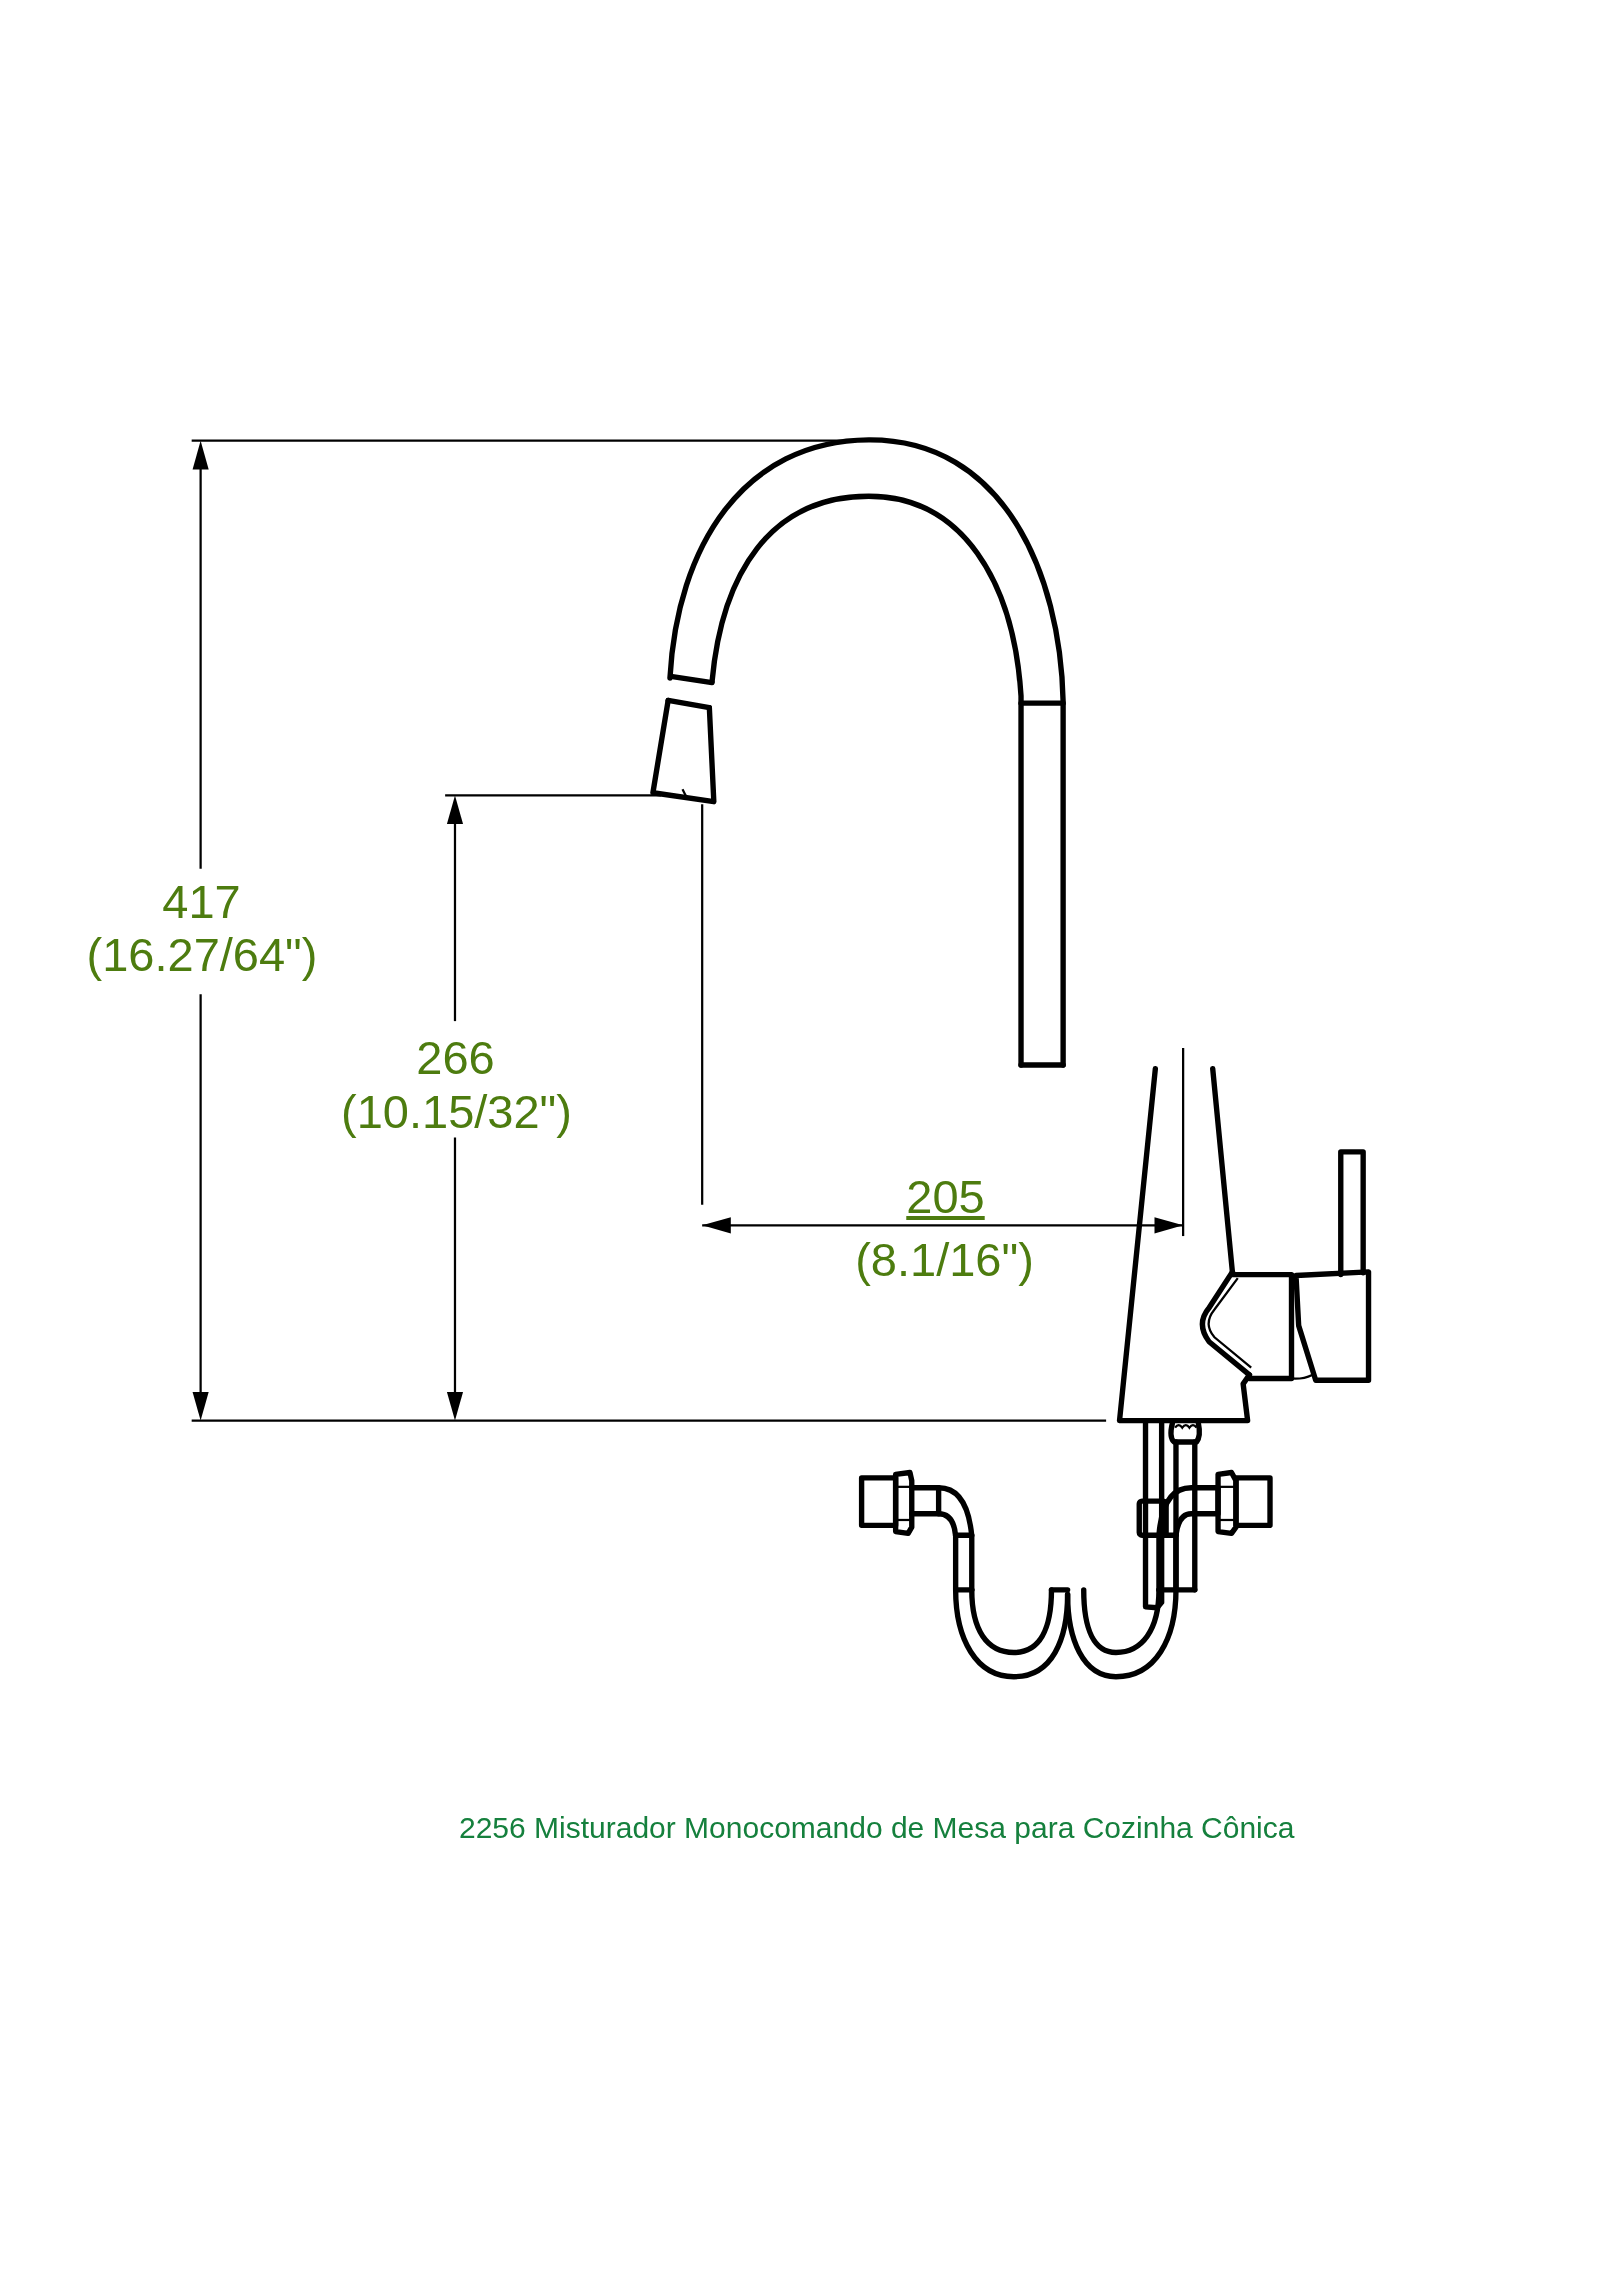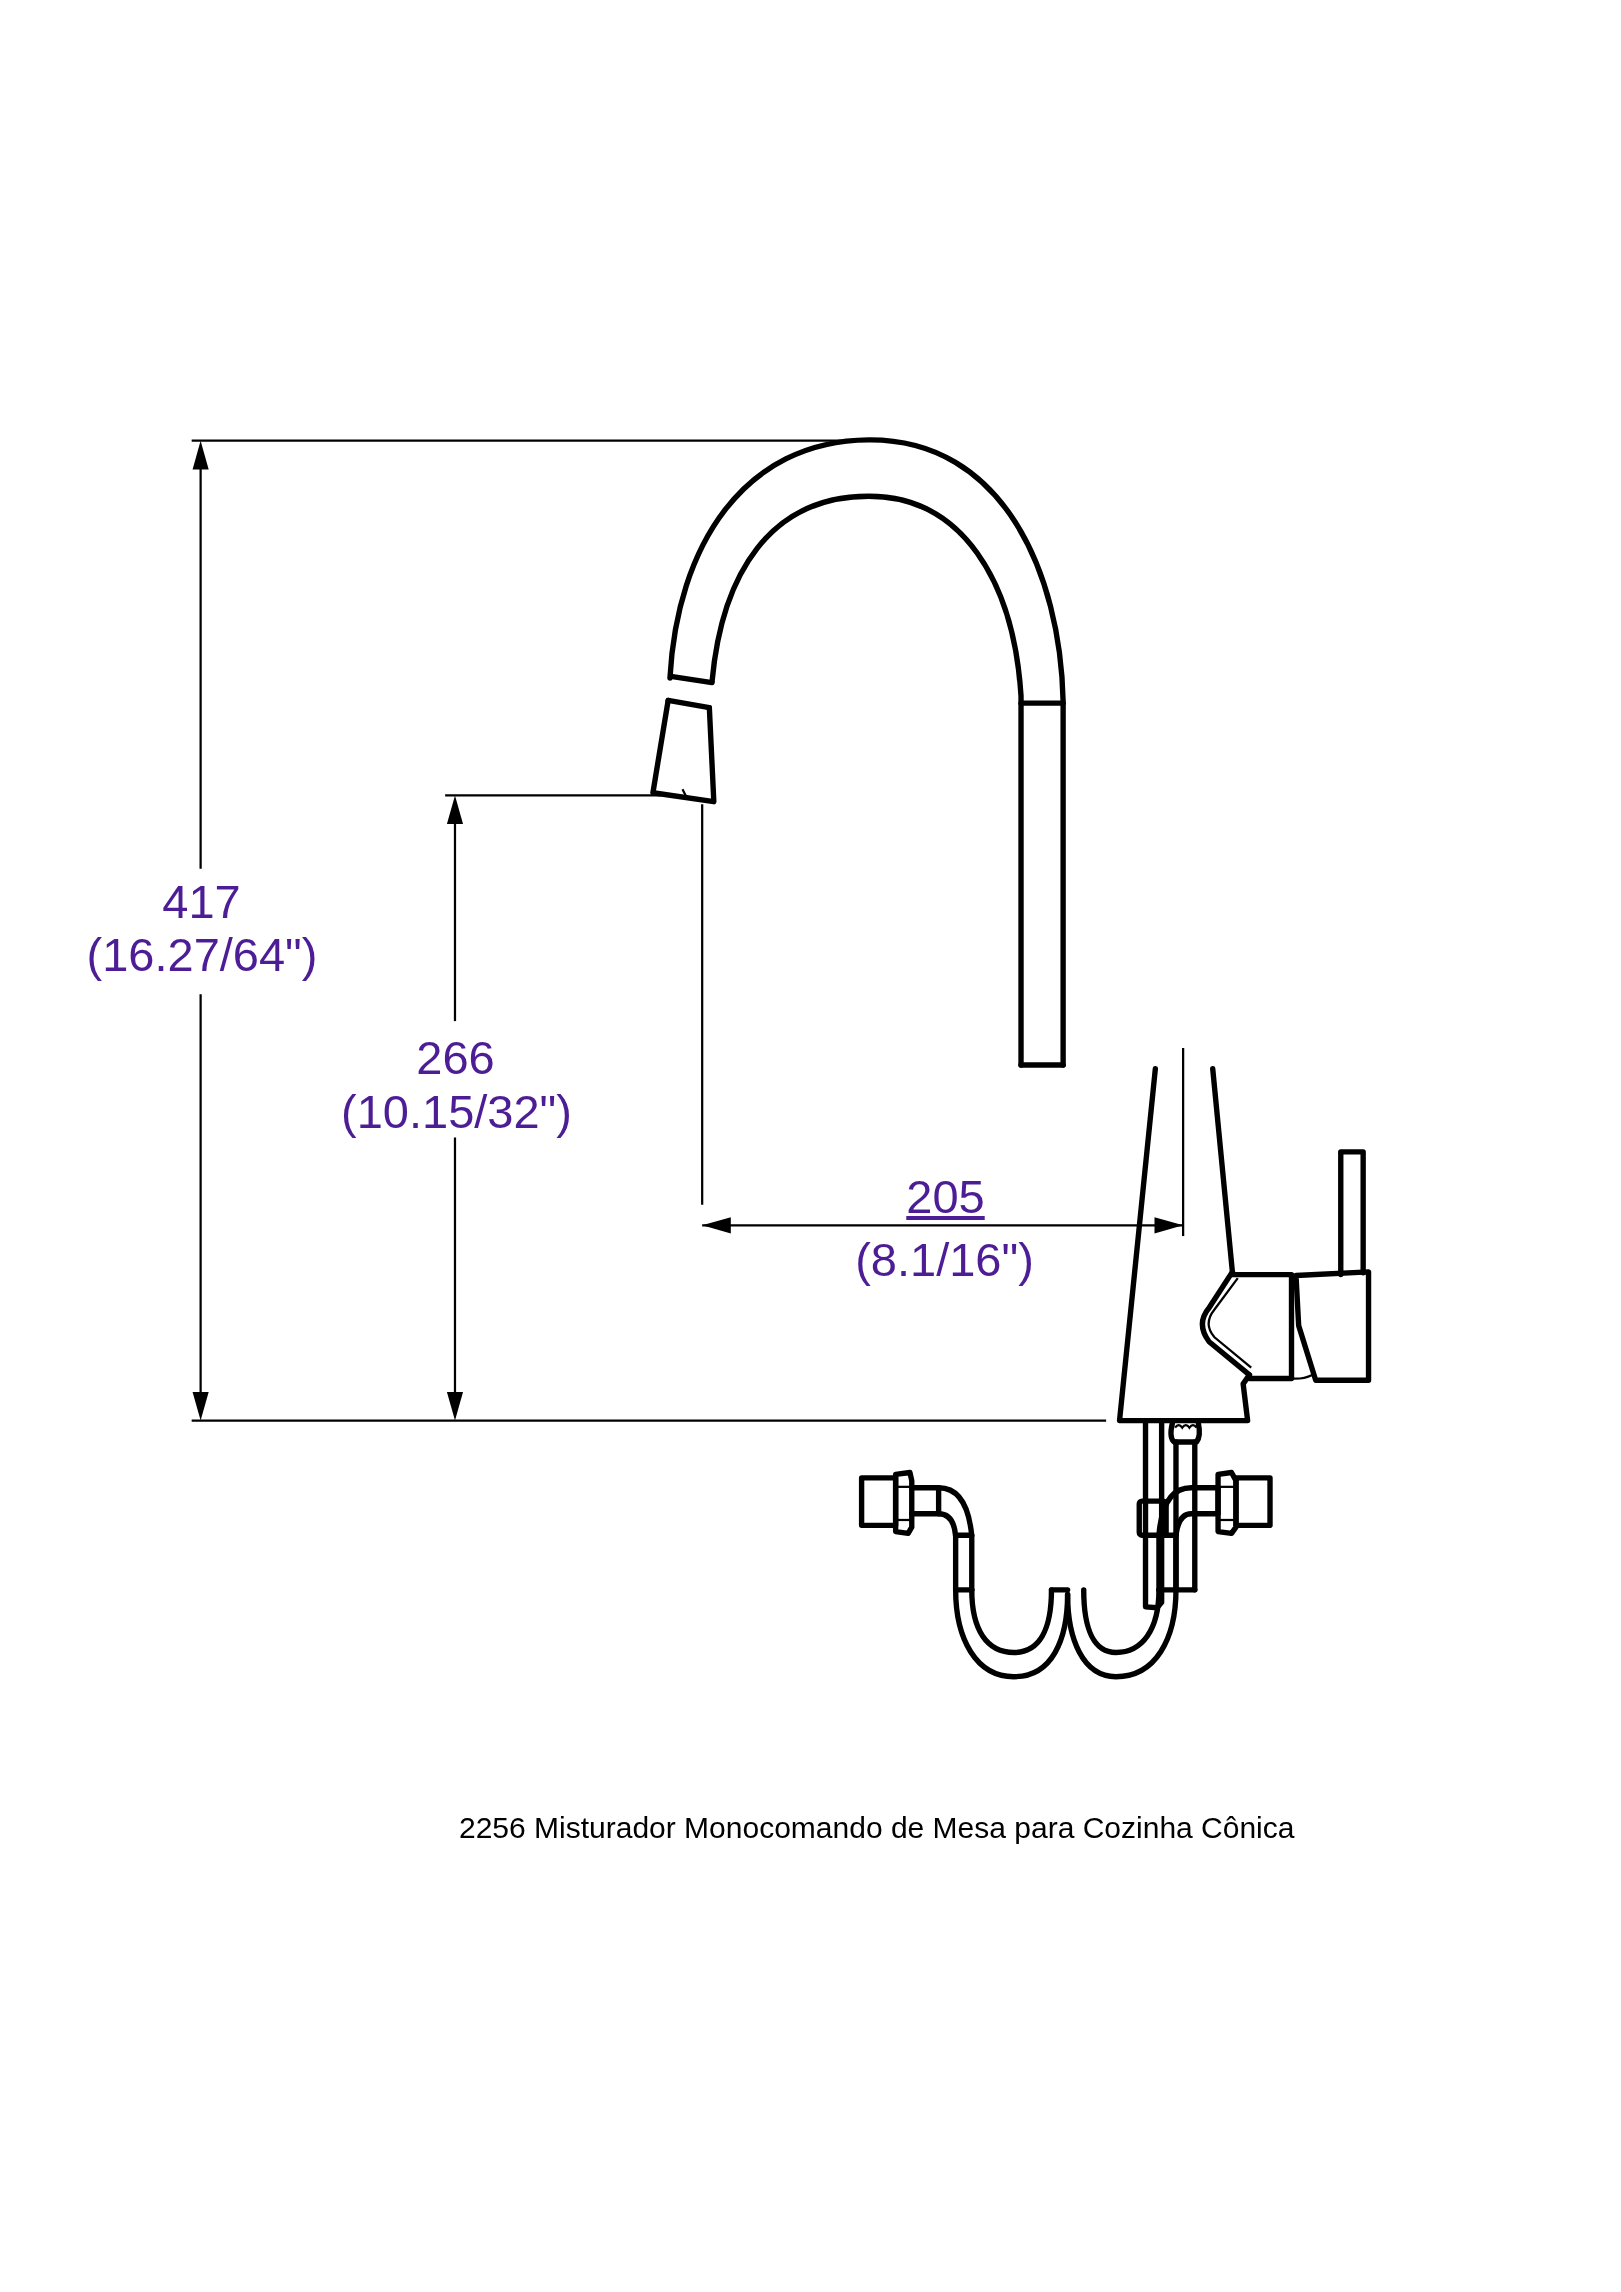--- a/index.html
+++ b/index.html
@@ -1,21 +1,21 @@
 <!DOCTYPE html>
 <html style="font-size:14.3px"><head>
 <meta charset="utf-8">
 <style>
   html, body { margin: 0; padding: 0; background: #ffffff; }
   body { width: 1622px; height: 2293px; position: relative; overflow: hidden; font-family: "Liberation Sans", sans-serif; }
   .canvas { position: absolute; left: 0; top: 0; width: 1622px; height: 2293px; }
-  .label { position: absolute; color: #4c1d95; font-family: "Liberation Sans", sans-serif; text-align: center; white-space: nowrap; line-height: 1; }
+  .label { position: absolute; color: #4d7c0f; font-family: "Liberation Sans", sans-serif; text-align: center; white-space: nowrap; line-height: 1; }
   .dim-main { font-size: 47px; }
   .dim-sub { font-size: 47px; }
-  .caption { position: absolute; left: 459px; top: 1811px; font-size: 30px; color: #000000; white-space: nowrap; font-family: "Liberation Sans", sans-serif; }
+  .caption { position: absolute; left: 459px; top: 1811px; font-size: 30px; color: #15803d; white-space: nowrap; font-family: "Liberation Sans", sans-serif; }
   svg .part { fill: none; stroke: #000; stroke-width: 6; stroke-linejoin: round; stroke-linecap: round; }
   svg .thin { fill: none; stroke: #000; stroke-width: 2.5; }
   svg .ext { fill: none; stroke: #000; stroke-width: 2.5; }
   svg .arrow { fill: #000; stroke: none; }
 </style>
 </head>
 <body>
 
 <div class="canvas">
   <svg width="1622" height="2293" viewBox="0 0 1811 2560" xmlns="http://www.w3.org/2000/svg">

